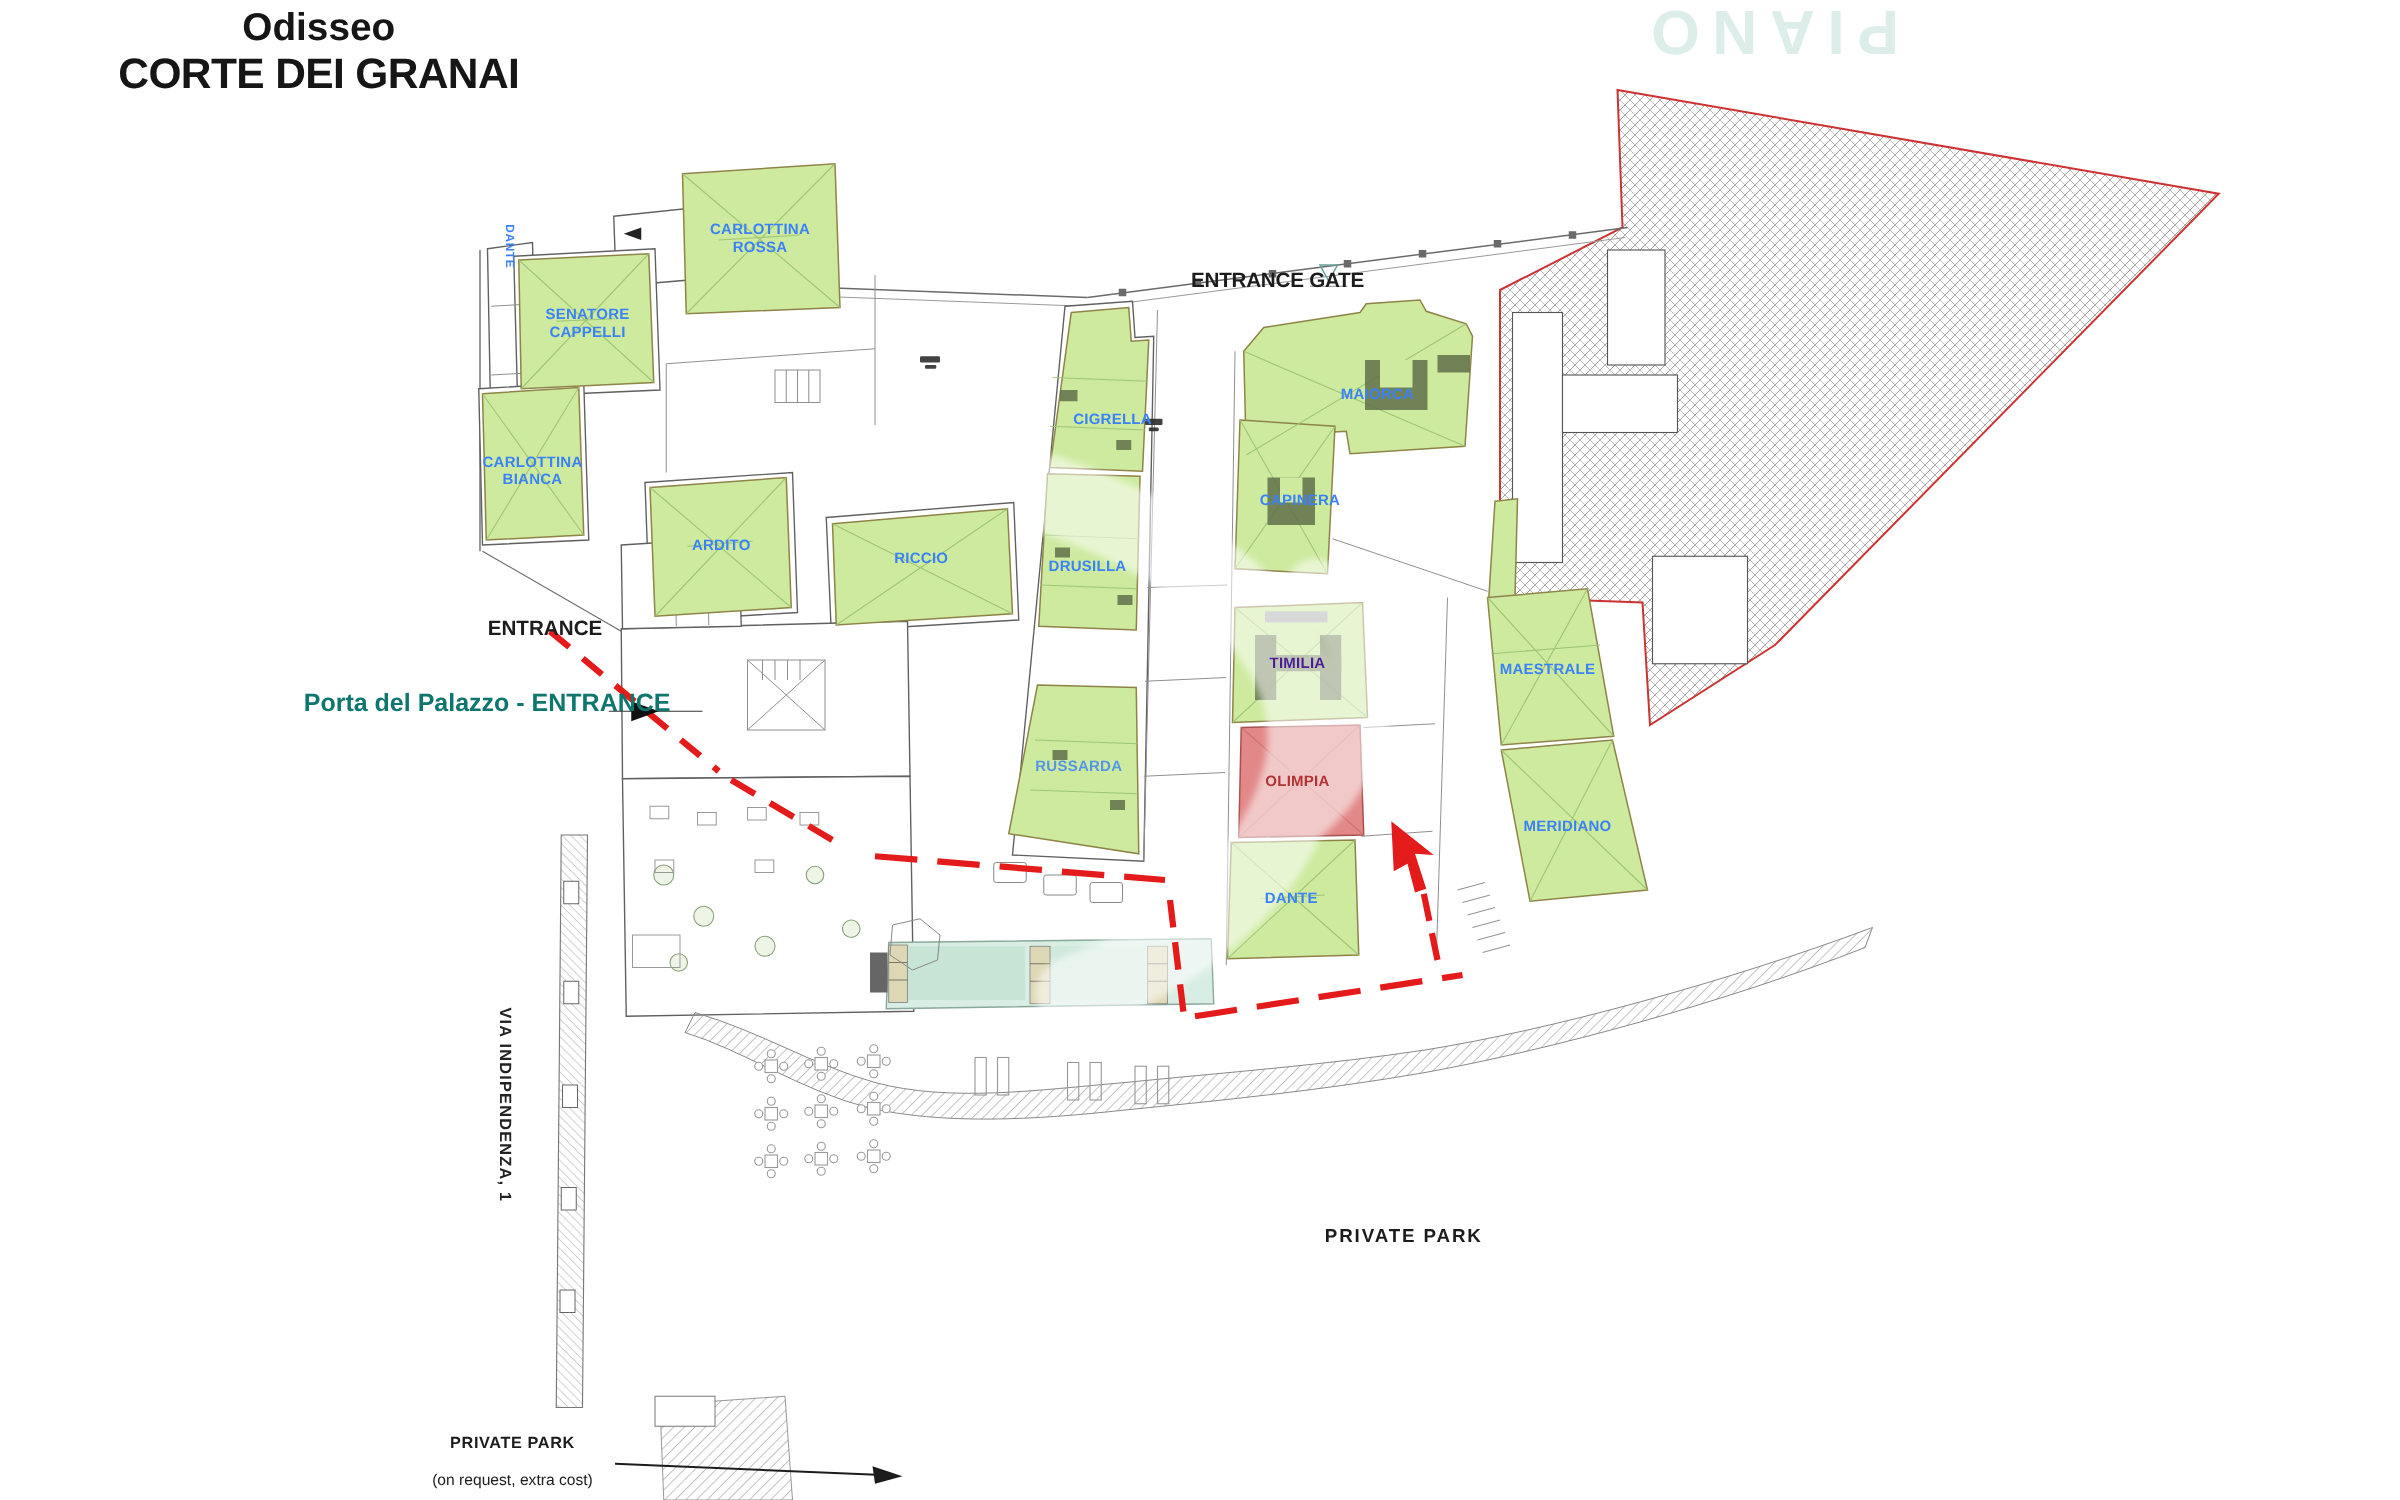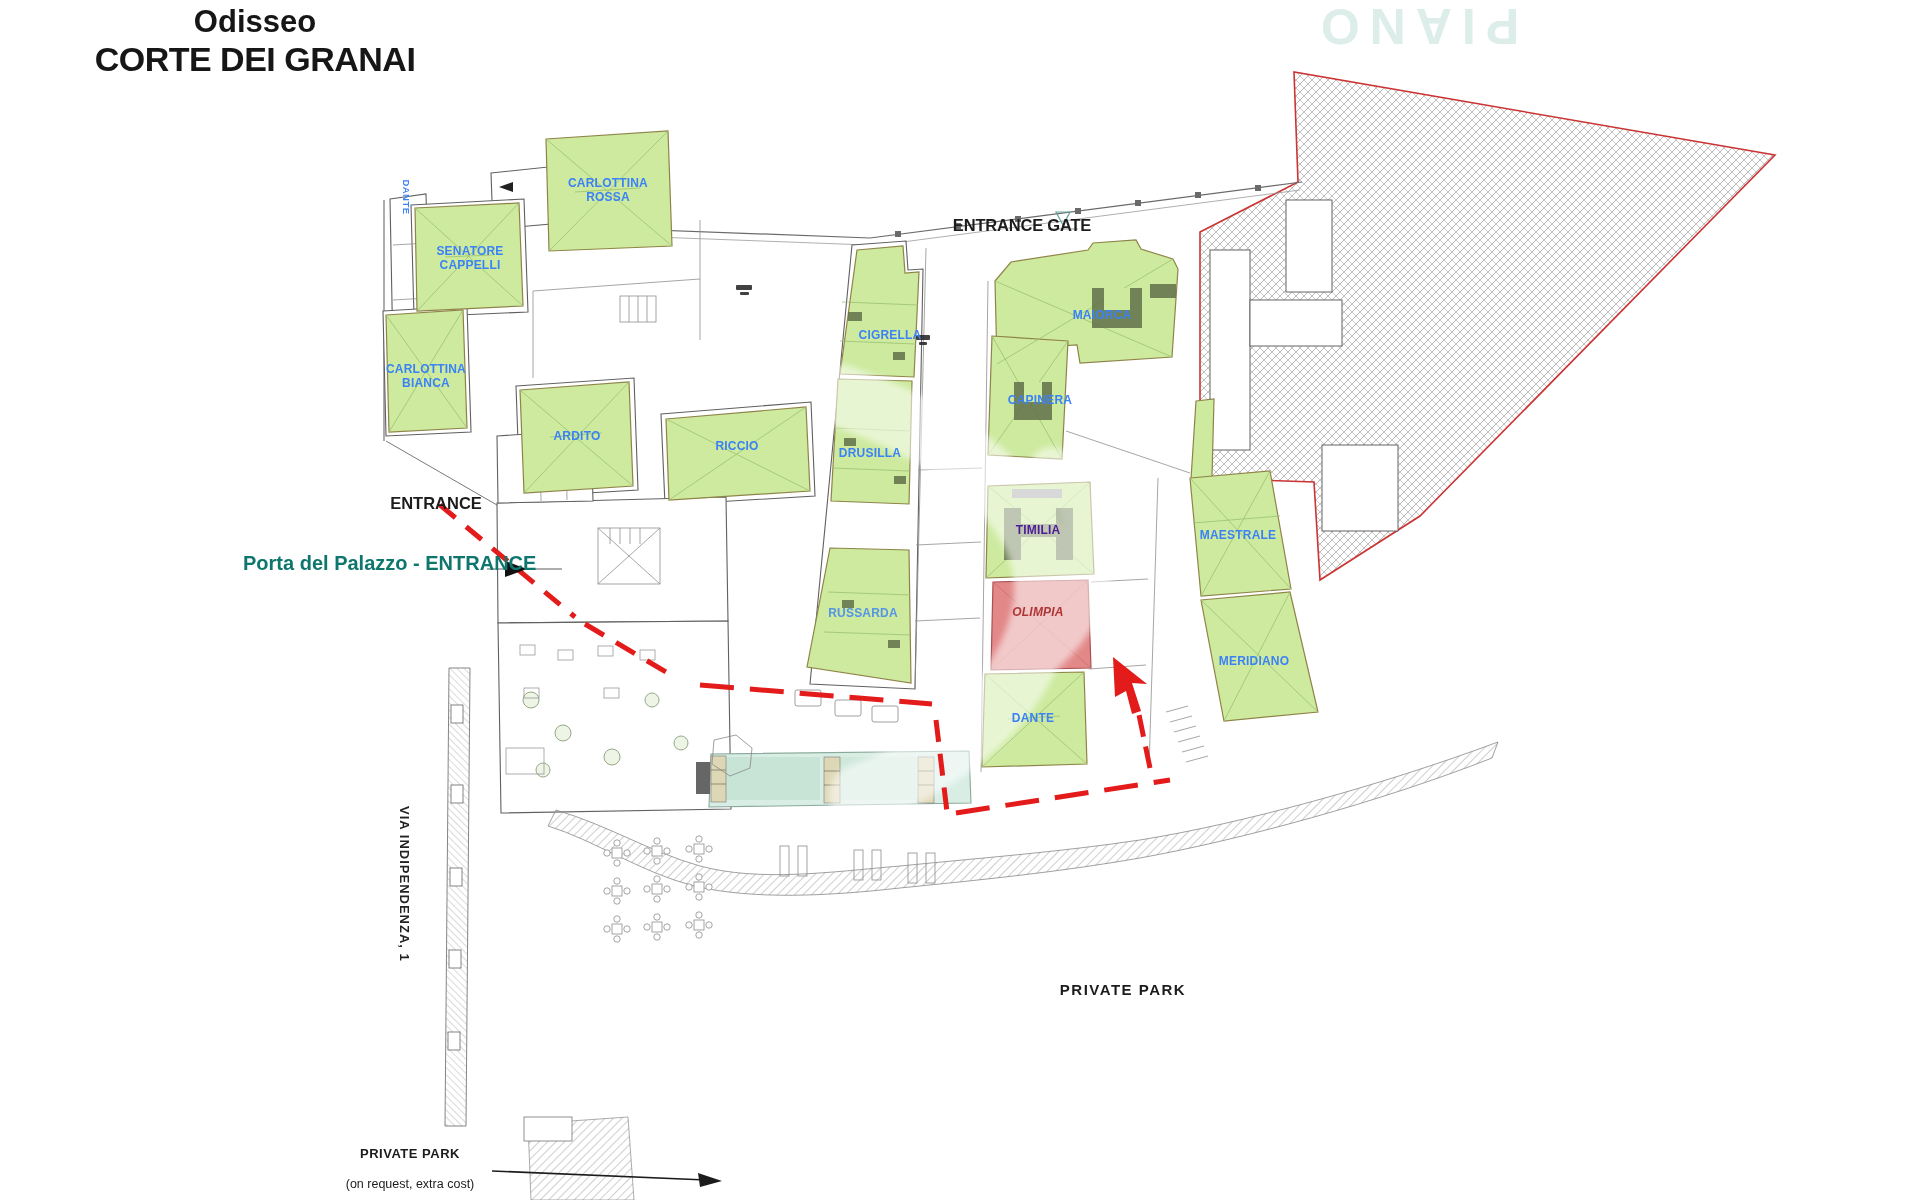--- a/index.html
+++ b/index.html
@@ -335,18 +335,18 @@
 <div class="lbl unit-label" style="left:470px;top:259px;width:86px;">SENATORE CAPPELLI</div>
 <div class="lbl unit-label" style="left:426px;top:377px;width:90px;">CARLOTTINA BIANCA</div>
 <div class="lbl unit-label" style="left:577px;top:437px;">ARDITO</div>
 <div class="lbl unit-label" style="left:737px;top:447px;">RICCIO</div>
 <div class="lbl unit-label" style="left:890px;top:336px;">CIGRELLA</div>
 <div class="lbl unit-label" style="left:870px;top:454px;">DRUSILLA</div>
 <div class="lbl unit-label faded" style="left:863px;top:614px;">RUSSARDA</div>
 <div class="lbl unit-label" style="left:1102px;top:316px;">MAIORCA</div>
 <div class="lbl unit-label" style="left:1040px;top:401px;">CAPINERA</div>
 <div class="lbl unit-label dark" style="left:1038px;top:531px;">TIMILIA</div>
-<div class="lbl unit-label onred" style="left:1038px;top:613px;font-style:italic;">OLIMPIA</div>
+<div class="lbl unit-label onred" style="left:1038px;top:626px;">OLIMPIA</div>
 <div class="lbl unit-label" style="left:1033px;top:719px;">DANTE</div>
 <div class="lbl unit-label" style="left:1238px;top:536px;">MAESTRALE</div>
 <div class="lbl unit-label" style="left:1254px;top:662px;">MERIDIANO</div>
 
 </div>
 
 </body></html>

